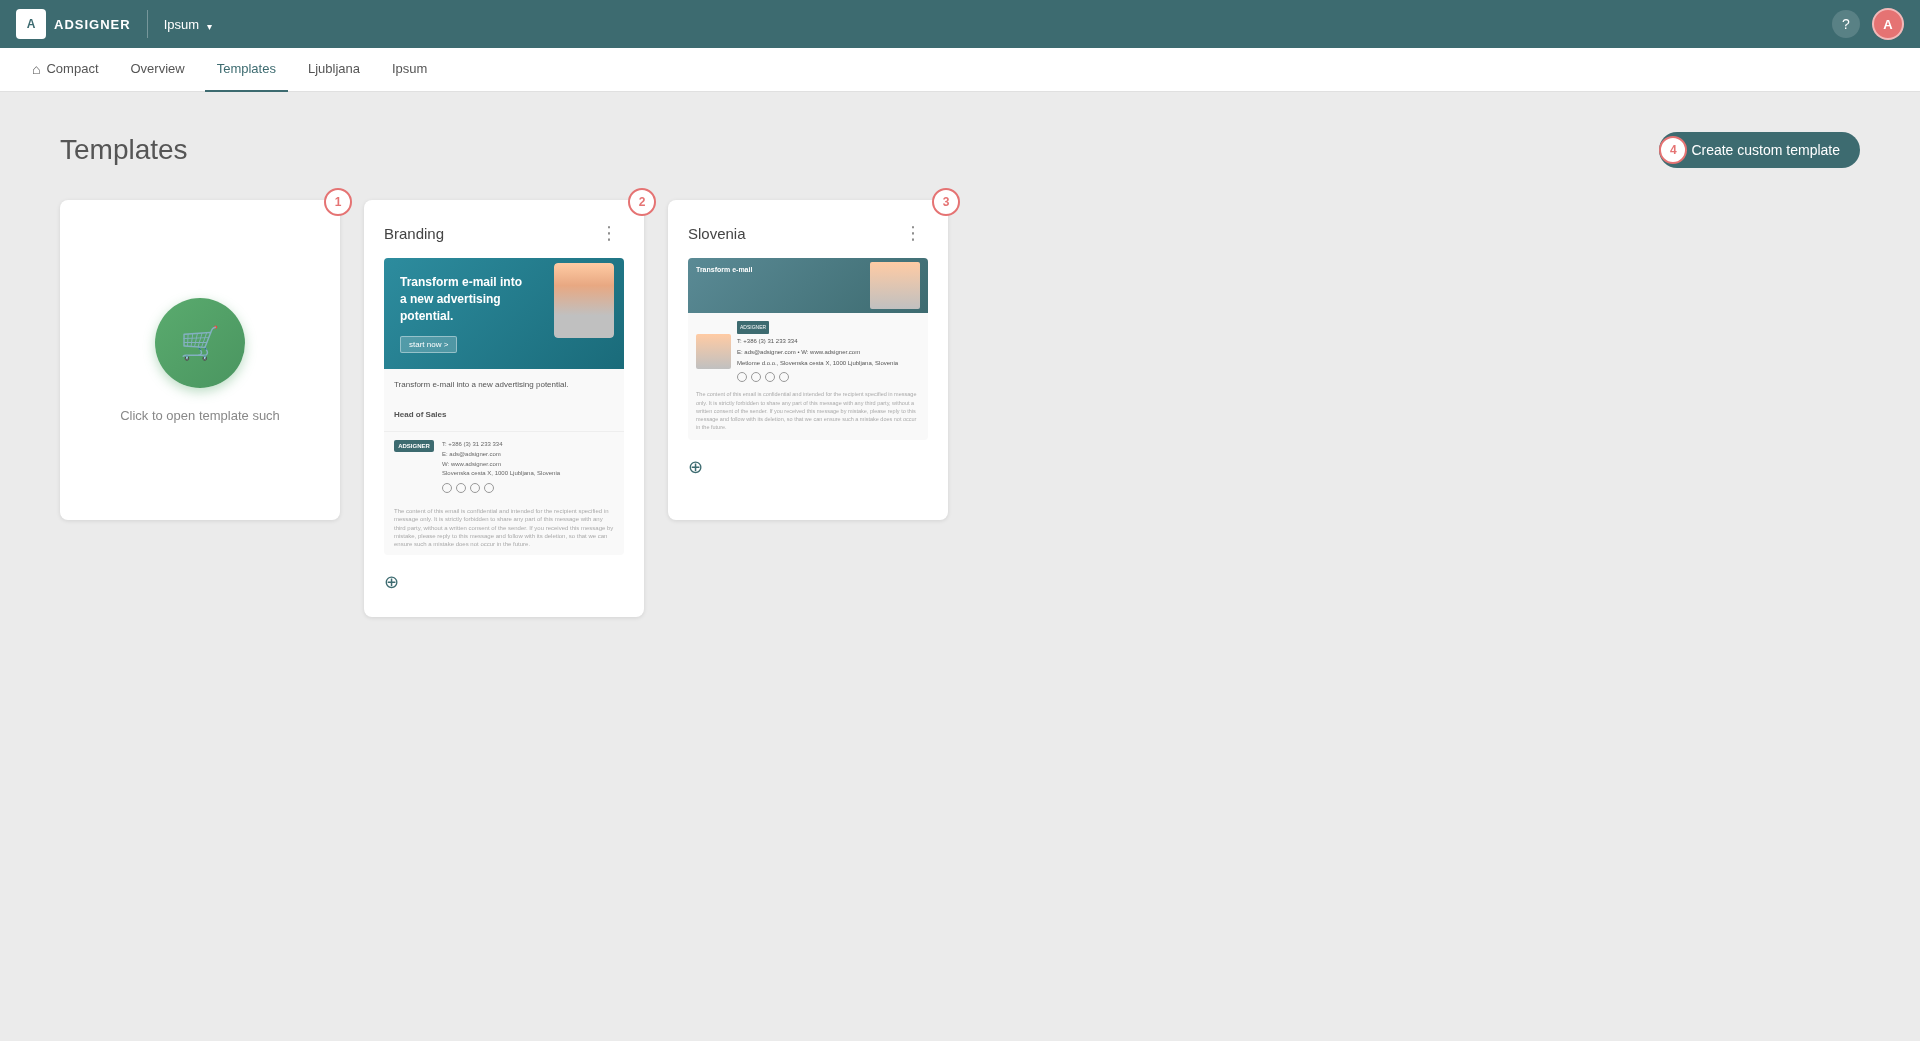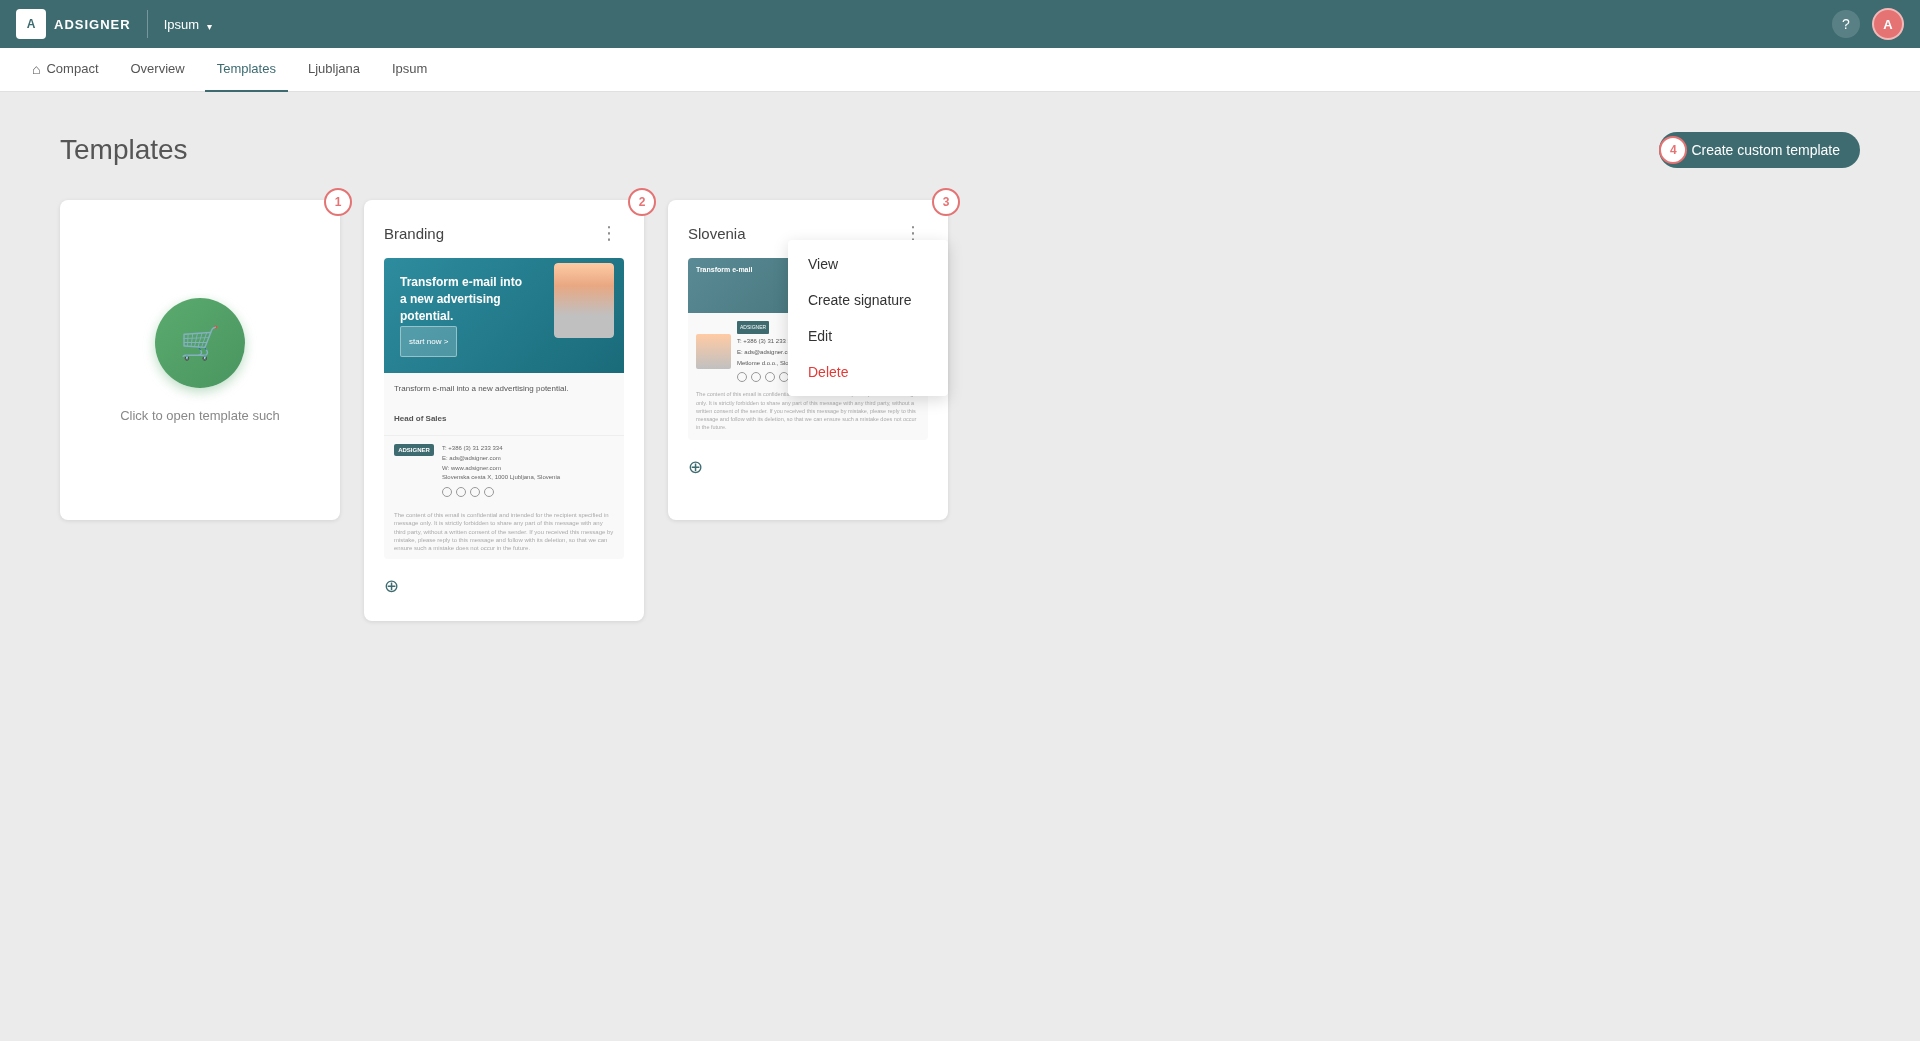--- a/index.html
+++ b/index.html
@@ -245,23 +245,23 @@
       font-size: 12px;
       font-weight: bold;
       line-height: 1.4;
       max-width: 60%;
     }
     .branding-banner-btn {
       display: inline-block;
       background: rgba(255,255,255,0.2);
       border: 1px solid rgba(255,255,255,0.4);
       color: white;
-      padding: 10px 8px;
+      padding: 3px 8px;
       font-size: 8px;
-      margin-top: 2px;
+      margin-top: 12px;
       border-radius: 2px;
     }
     .branding-banner-person {
       position: absolute;
       right: 10px;
       top: 5px;
       width: 60px;
       height: 75px;
       background: rgba(255,255,255,0.1);
       border-radius: 4px;
@@ -513,26 +513,20 @@
 
     <div class="card-wrapper">
       <div class="step-badge" style="top:-12px;right:-12px;">3</div>
       <div class="template-card" style="overflow:visible;">
         <div class="template-card-inner">
           <div class="named-card-header">
             <span class="card-title">Slovenia</span>
             <button class="more-btn">⋮</button>
           </div>
 
-          <div class="context-menu">
-            <div class="context-menu-item">View</div>
-            <div class="context-menu-item">Create signature</div>
-            <div class="context-menu-item">Edit</div>
-            <div class="context-menu-item delete">Delete</div>
-          </div>
 
           <div class="card-preview">
             <div class="compact-preview">
 
               <div style="background:linear-gradient(135deg,#5a8a95,#3d6b70);height:55px;position:relative;overflow:hidden;">
                 <div style="position:absolute;right:8px;top:4px;width:50px;height:47px;background:linear-gradient(180deg,#ffcba4 0%,#c0c0c0 100%);border-radius:2px;"></div>
                 <div style="padding:8px;color:white;font-size:7px;max-width:60%;font-weight:bold;">Transform e-mail</div>
               </div>
               <div class="compact-sig-row">
                 <div style="display:flex;align-items:center;gap:6px;">

